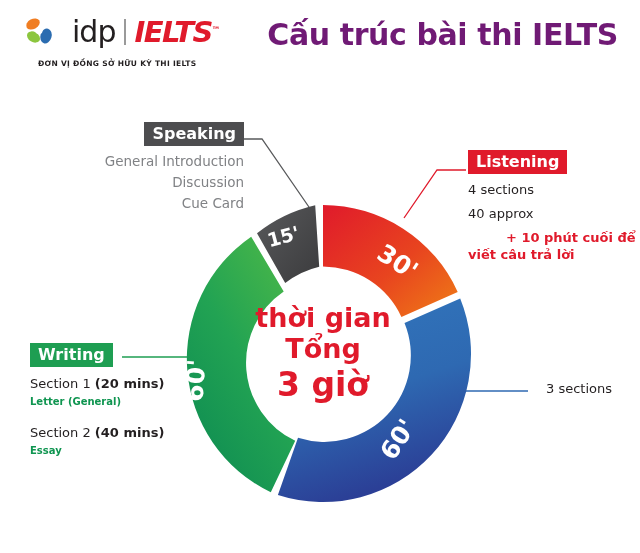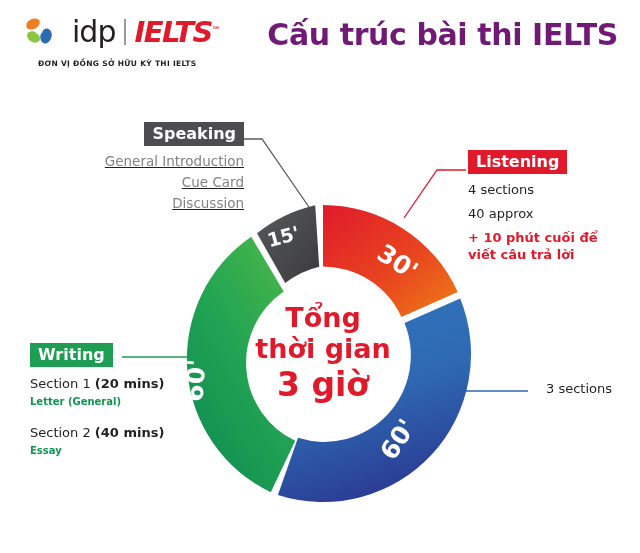--- a/index.html
+++ b/index.html
@@ -140,21 +140,20 @@
     white-space: nowrap;
   }
 
   
   #speaking-block {
     position: absolute;
     left: 84px;
     top: 122px;
     width: 160px;
     text-align: right;
-    text-decoration: underline;
   }
   #speaking-badge { background: #4d4d4f; }
   #speaking-block .detail {
     color: #808285;
     font-size: 13.5px;
     line-height: 19px;
     margin-top: 2px;
   }
   #speaking-detail-1 { margin-top: 6px !important; }
 
@@ -170,21 +169,21 @@
   #listening-block .detail { margin-top: 7px; color: #231f20; font-size: 13px; }
   #listening-detail-1 { margin-top: 7px !important; }
   .detail-accent {
     color: #e01a2b;
     font-weight: 700;
     font-size: 13px;
     line-height: 17px;
     font-family: "DejaVu Sans", sans-serif;
     white-space: nowrap;
   }
-  #listening-note-1 { margin-top: 7px; }
+  #listening-note-1 { margin-top: 7px; margin-left: 38px; }
 
   
   #writing-block {
     position: absolute;
     left: 30px;
     top: 343px;
     width: 175px;
     text-align: left;
   }
   #writing-badge { background: #1e9e52; }
@@ -305,30 +304,30 @@
            A 86.5 86.5 0 0 0 117.2 85.1
            Z"></path>
 
   <text x="225" y="71" fill="#ffffff" font-family="DejaVu Sans, sans-serif" font-size="25" font-weight="700" text-anchor="middle" transform="rotate(33 225 71)">30'</text>
   <text x="237" y="246" fill="#ffffff" font-family="DejaVu Sans, sans-serif" font-size="25" font-weight="700" text-anchor="middle" transform="rotate(-57 237 246)">60'</text>
   <text x="36" y="183" fill="#ffffff" font-family="DejaVu Sans, sans-serif" font-size="25" font-weight="700" text-anchor="middle" transform="rotate(-86 36 183)">60'</text>
   <text x="117" y="45" fill="#ffffff" font-family="DejaVu Sans, sans-serif" font-size="19" font-weight="700" text-anchor="middle" transform="rotate(-15 117 45)">15'</text>
 </svg>
 
 <div id="donut-center-text">
+  <div class="center-line" id="center-line-2">thời gian</div>
   <div class="center-line" id="center-line-1">Tổng</div>
-  <div class="center-line" id="center-line-2">thời gian</div>
   <div class="center-line" id="center-line-3">3 giờ</div>
 </div>
 
 <div id="speaking-block">
   <span class="badge" id="speaking-badge">Speaking</span>
   <div class="detail" id="speaking-detail-1">General Introduction</div>
+  <div class="detail">Discussion</div>
   <div class="detail">Cue Card</div>
-  <div class="detail">Discussion</div>
 </div>
 
 <div id="listening-block">
   <span class="badge" id="listening-badge">Listening</span>
   <div class="detail" id="listening-detail-1">4 sections</div>
   <div class="detail">40 approx</div>
   <div class="detail-accent" id="listening-note-1">+ 10 phút cuối để</div>
   <div class="detail-accent">viết câu trả lời</div>
 </div>
 

